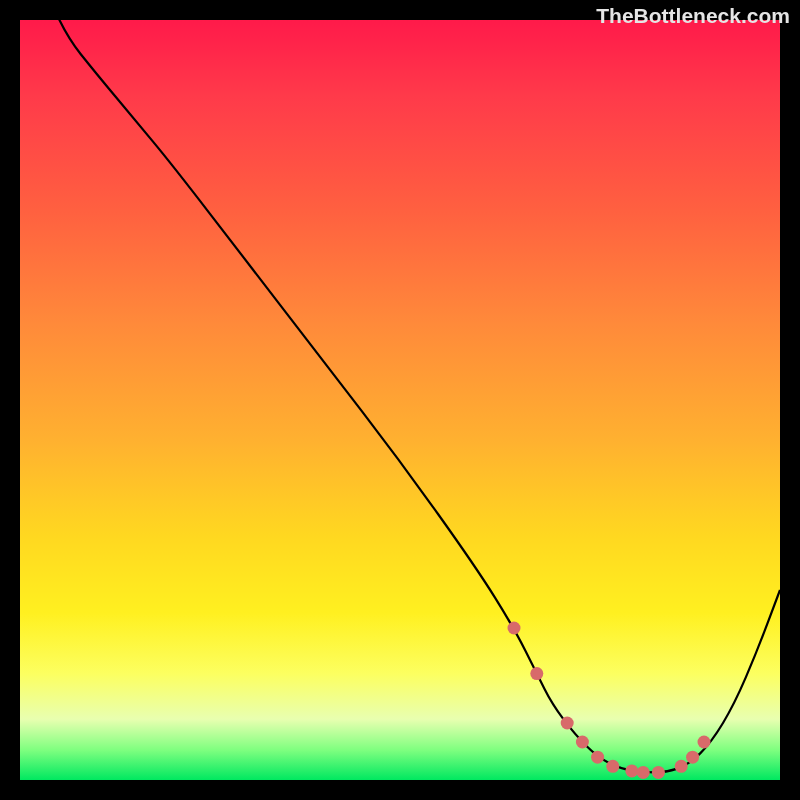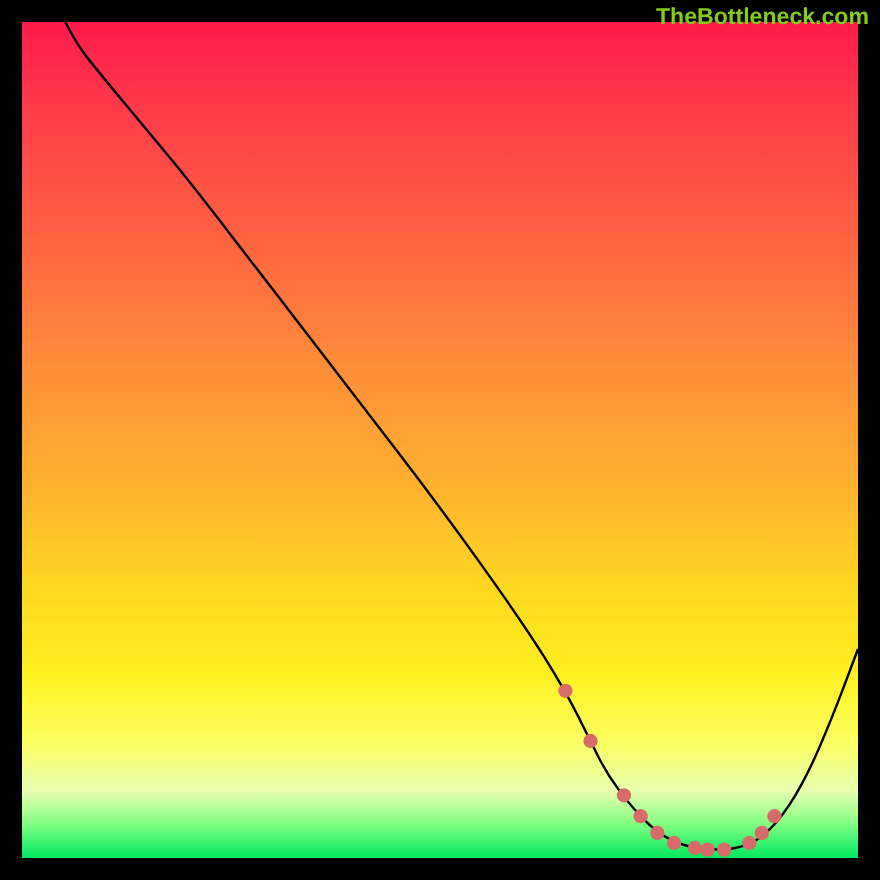--- a/index.html
+++ b/index.html
@@ -9,21 +9,21 @@
     height: 800px;
     background: #000;
     position: relative;
     overflow: hidden;
     font-family: Arial, sans-serif;
   }
   .watermark {
     position: absolute;
     top: 4px;
     right: 10px;
-    color: #84cc16;
+    color: #e5e5e5;
     font-size: 21px;
     font-weight: bold;
     z-index: 10;
   }
   .plot-area {
     position: absolute;
     left: 20px;
     top: 20px;
     width: 760px;
     height: 760px;

